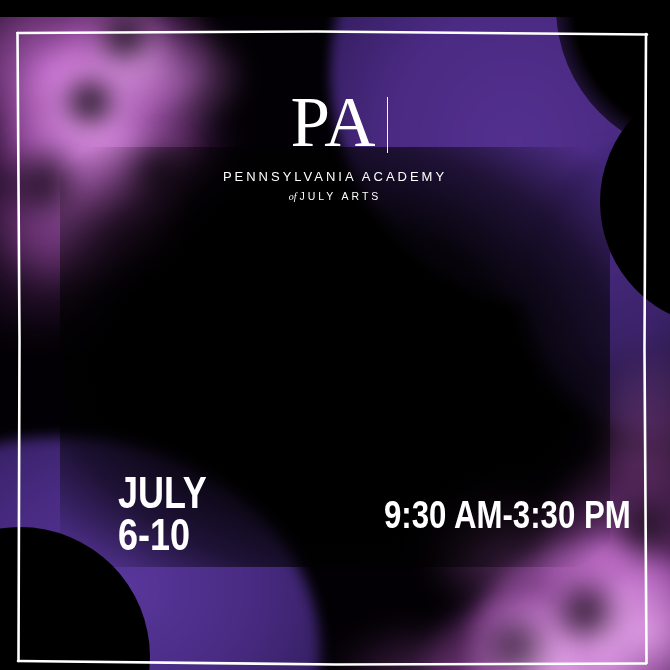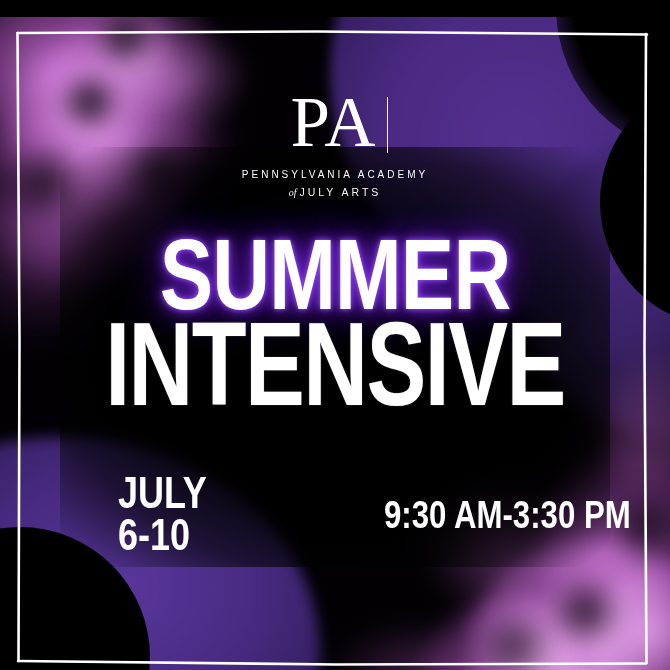--- a/index.html
+++ b/index.html
@@ -221,21 +221,21 @@
     background: #ffffff;
     opacity: 0.95;
     margin: 0 1px;
     position: relative;
     top: 2px;
   }
 
   .logo-sub1 {
     margin-top: 13px;
     color: #ffffff;
-    font-size: 10px;
+    font-size: 13px;
     letter-spacing: 3.0px;
     font-weight: 400;
     font-family: "Liberation Sans", sans-serif;
   }
   .logo-sub2 {
     margin-top: 6px;
     color: #ffffff;
     font-size: 10.5px;
     letter-spacing: 3.0px;
     font-weight: 400;
@@ -373,24 +373,20 @@
       <div class="logo-mark">
         <span class="logo-pa">PA</span>
         <span class="logo-rule"></span>
       </div>
       <div class="logo-sub1">PENNSYLVANIA ACADEMY</div>
       <div class="logo-sub2">
         <span class="logo-of">of</span><span>JULY ARTS</span>
       </div>
     </div>
 
-    <div class="headline-wrap">
-      <div class="hl-summer">SUMMER</div>
-      <div class="hl-intensive">INTENSIVE</div>
-    </div>
 
     <div class="date-block">
       <span class="date-line">JULY</span>
       <span class="date-line">6-10</span>
     </div>
 
     <div class="time-block">9:30 AM-3:30 PM</div>
 
   </div>
 </div>

